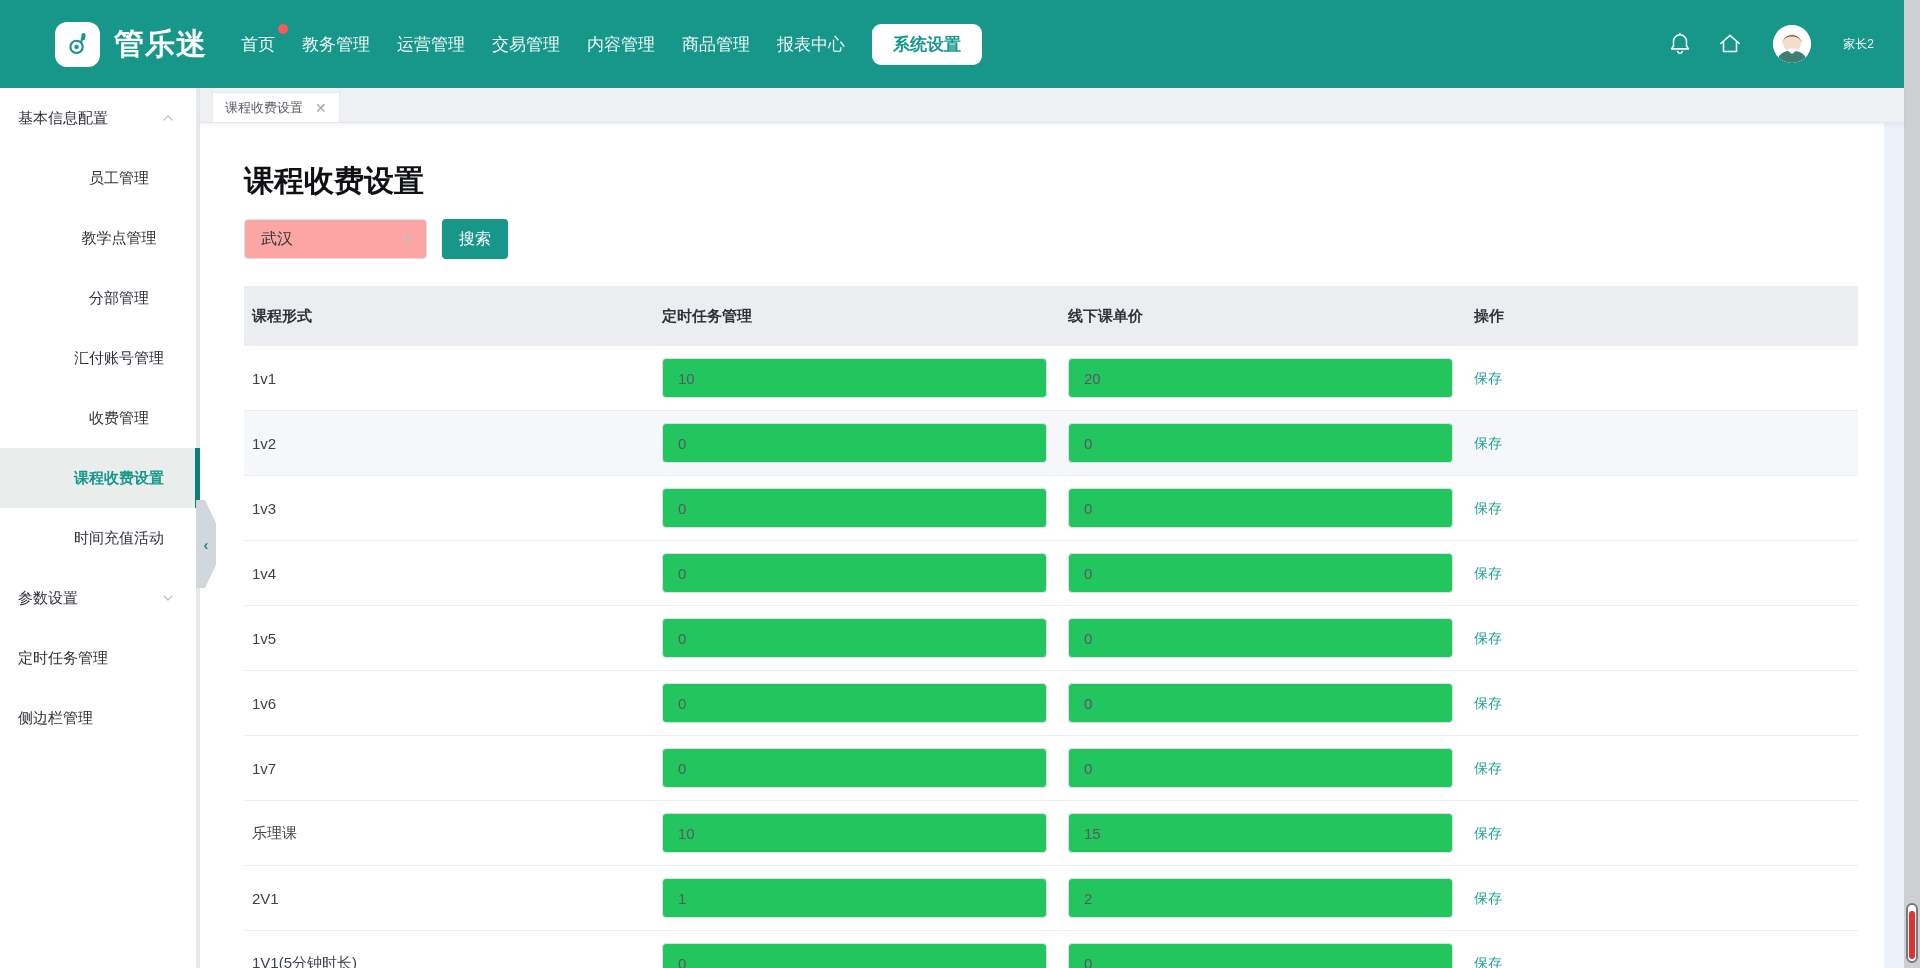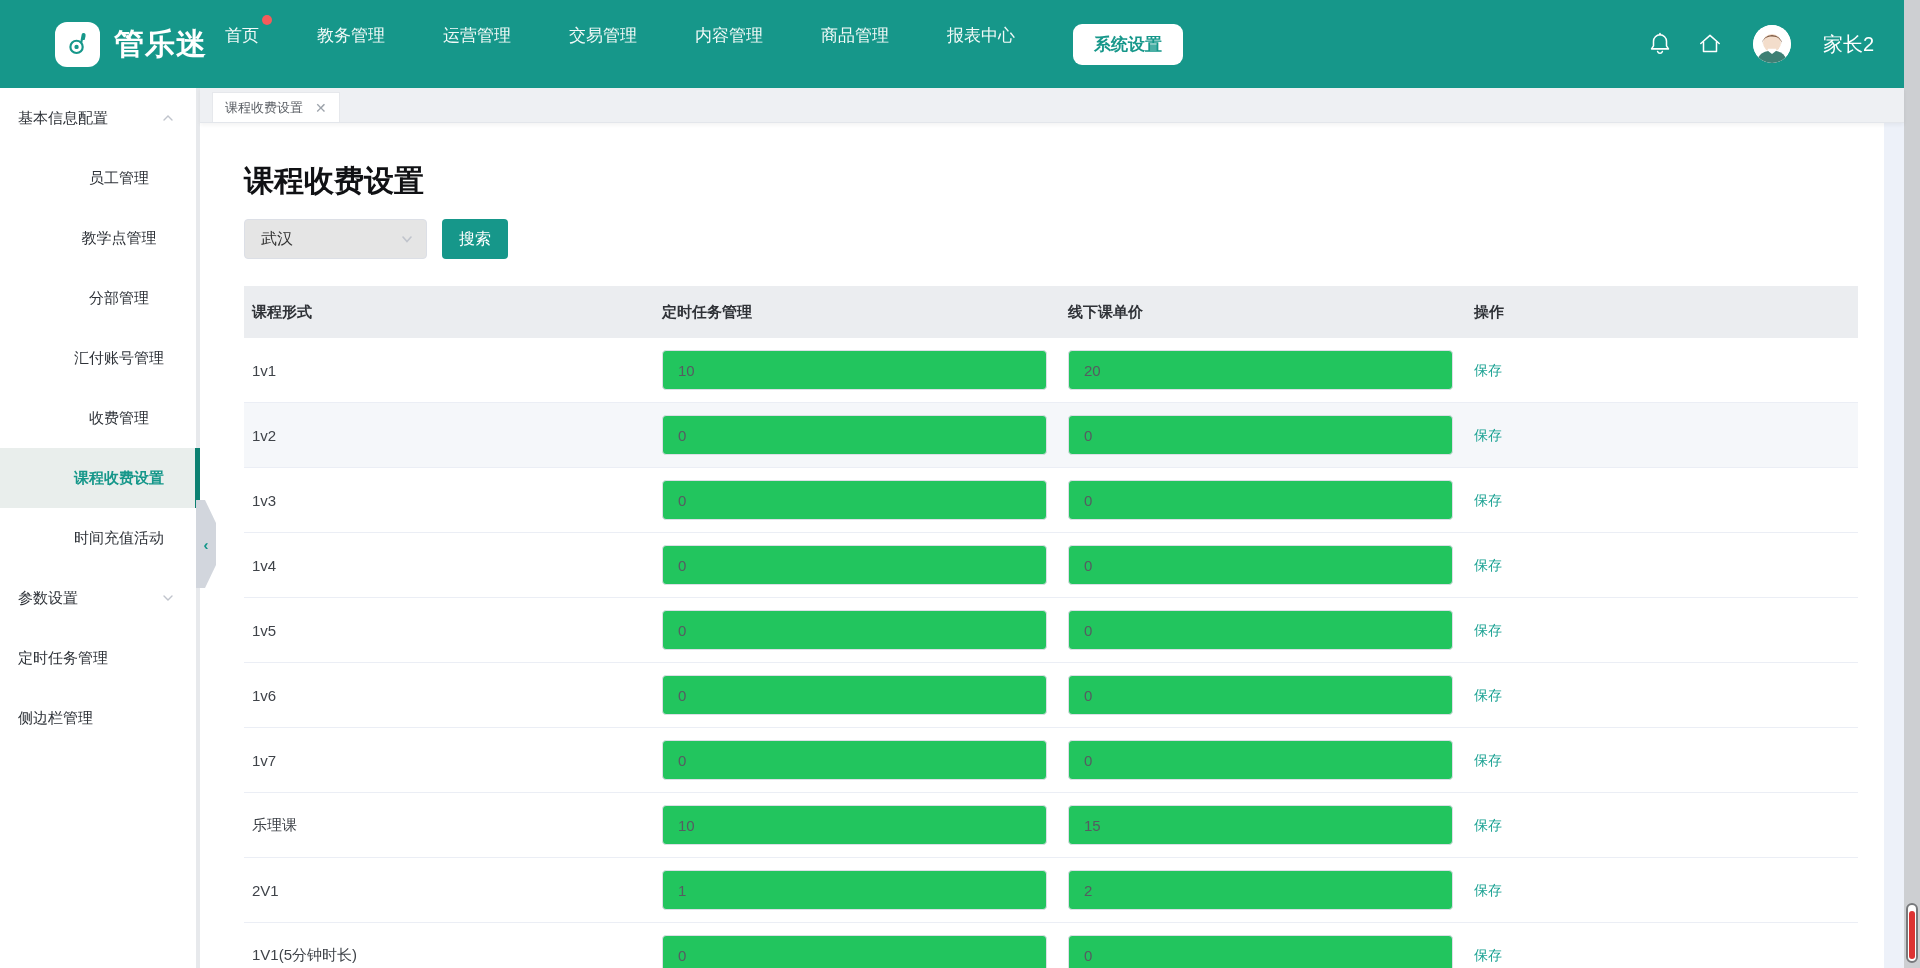--- a/index.html
+++ b/index.html
@@ -5,29 +5,29 @@
   * { margin:0; padding:0; box-sizing:border-box; }
   html,body { width:1920px; height:968px; overflow:hidden; background:#fff;
     font-family:"Liberation Sans","DejaVu Sans",sans-serif; }
 
   
   .navbar { position:absolute; top:0; left:0; width:1904px; height:88px;
     background:#16978a; display:flex; align-items:center; padding:0 30px 0 55px; }
   .logo-box { width:45px; height:45px; background:#fff; border-radius:12px;
     display:flex; align-items:center; justify-content:center; flex:0 0 auto; }
   .brand { color:#fff; font-size:30px; font-weight:bold; margin-left:14px; letter-spacing:1px; }
-  .nav-menu { display:flex; margin-left:18px; gap:58px; }
+  .nav-menu { display:flex; align-items:center; margin-left:34px; gap:27px; }
   .nav-item { position:relative; color:#f2faf8; font-size:17px; cursor:pointer; white-space:nowrap; }
   .nav-item .dot { position:absolute; top:-9px; right:-13px; width:10px; height:10px;
     border-radius:50%; background:#f65b5b; }
   .nav-item.active { background:#fff; color:#16978a; padding:9px 21px; border-radius:9px; font-weight:bold; }
   .nav-right { margin-left:auto; display:flex; align-items:center; gap:24px; }
   .nav-ico { width:26px; height:26px; display:block; cursor:pointer; }
   .avatar { width:38px; height:38px; border-radius:50%; overflow:hidden; background:#fff; margin-left:6px; }
-  .username { color:#fff; font-size:20px; margin-left:8px; }
+  .username { color:#fff; font-size:12px; margin-left:8px; }
 
   
   .sidebar { position:absolute; top:88px; left:0; width:196px; bottom:0; background:#fff; z-index:2; }
   .side-strip { position:absolute; top:88px; left:196px; width:4px; bottom:0; background:#e7e9ec; z-index:1; }
   .side-item { height:60px; display:flex; align-items:center; font-size:15px; color:#2e3238;
     cursor:pointer; position:relative; }
   .side-item.group, .side-item.item { padding-left:18px; }
   .side-item.sub { padding-left:42px;justify-content:center; }
   .side-item .chev { position:absolute; right:22px; width:12px; height:12px; }
   .side-item.active { background:#e9eeec; color:#16978a; font-weight:bold; }
@@ -44,30 +44,30 @@
     box-shadow:0 2px 4px rgba(0,0,0,.05); display:flex; align-items:flex-end; padding-left:12px; position:relative; z-index:2; }
   .tab { height:30px; background:#fff; display:flex; align-items:center; padding:0 12px;
     font-size:13px; color:#5c6066; border:1px solid #e6e8ec; border-bottom:none; cursor:pointer; }
   .tab .close { margin-left:12px; color:#9da3ab; font-size:14px; line-height:1; cursor:pointer; }
   .content { position:absolute; top:35px; left:0; right:20px; bottom:0; background:#fff;
     padding:38px 26px 0 44px; overflow:hidden; }
   .gutter { position:absolute; top:35px; right:0; width:20px; bottom:0; background:#edf1f9; }
 
   .page-title { font-size:30px; font-weight:800; color:#101114; margin-bottom:17px; }
   .filter-row { display:flex; align-items:center; gap:15px; margin-bottom:27px; }
-  .select { width:183px; height:40px; border:1px solid #dcdfe6; border-radius:4px; background:#e5e5e5;
+  .select { width:183px; height:40px; border:1px solid #dcdfe6; border-radius:4px; background:#fca5a5;
     display:flex; align-items:center; padding:0 12px 0 16px; cursor:pointer; }
   .select .sel-val { font-size:16px; color:#333; flex:1; }
   .btn-search { width:66px; height:40px; background:#16978a; color:#fff; border:none; border-radius:4px;
     font-size:16px; cursor:pointer; font-family:inherit; }
 
   
   .table { width:1614px; }
   .t-head, .t-row { display:grid; grid-template-columns:418px 406px 406px 1fr; align-items:center; }
-  .t-head { height:52px; background:#ebedf0; font-size:15px; font-weight:bold; color:#2f3237; }
+  .t-head { height:60px; background:#ebedf0; font-size:15px; font-weight:bold; color:#2f3237; }
   .t-head > div { padding-left:8px; }
   .t-head > div:not(:first-child) { padding-left:0; }
   .t-row { height:65px; border-bottom:1px solid #ebeef5; font-size:15px; color:#3f4349; }
   .t-row.hover { background:#f5f7fa; }
   .t-row .cname { padding-left:8px; }
   .price-input { width:385px; height:40px; border:1px solid #dcdfe6; border-radius:4px;
     padding:0 15px; font-size:15px; color:#565b61; background:#22c55e; outline:none; font-family:inherit; }
   .save-link { color:#1ba293; font-size:14px; cursor:pointer; }
 
   

